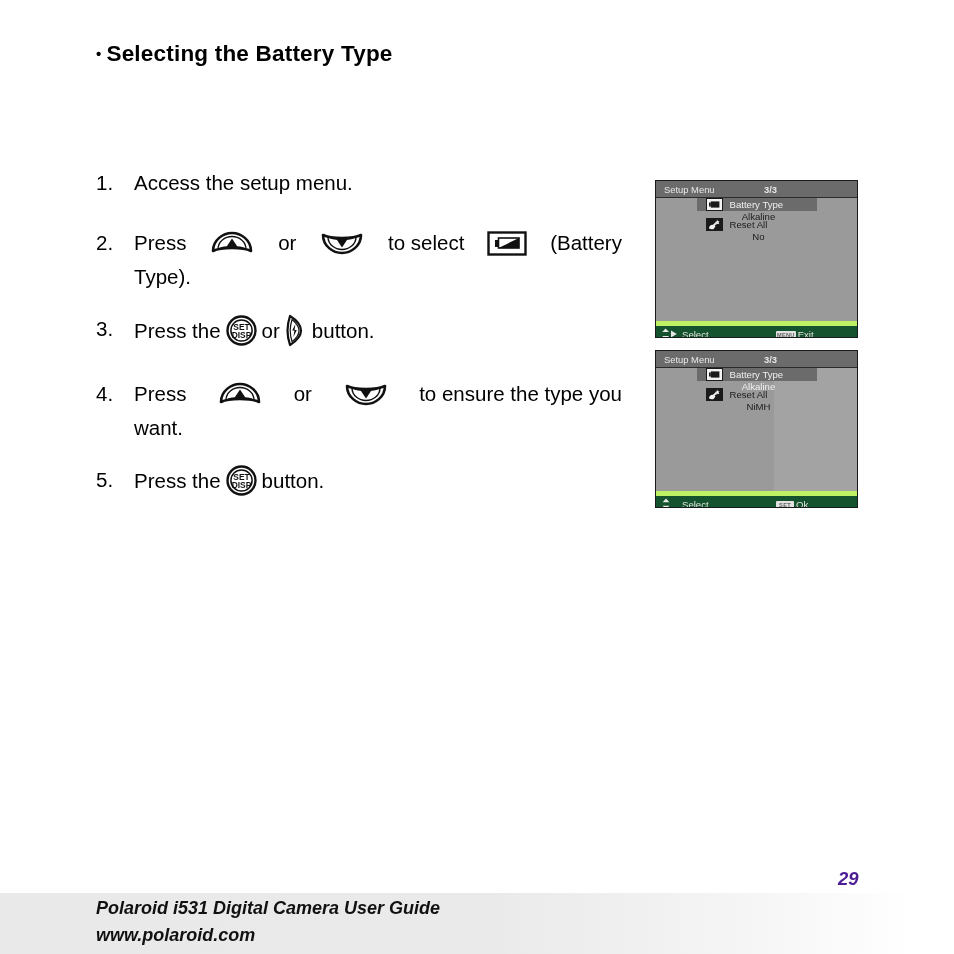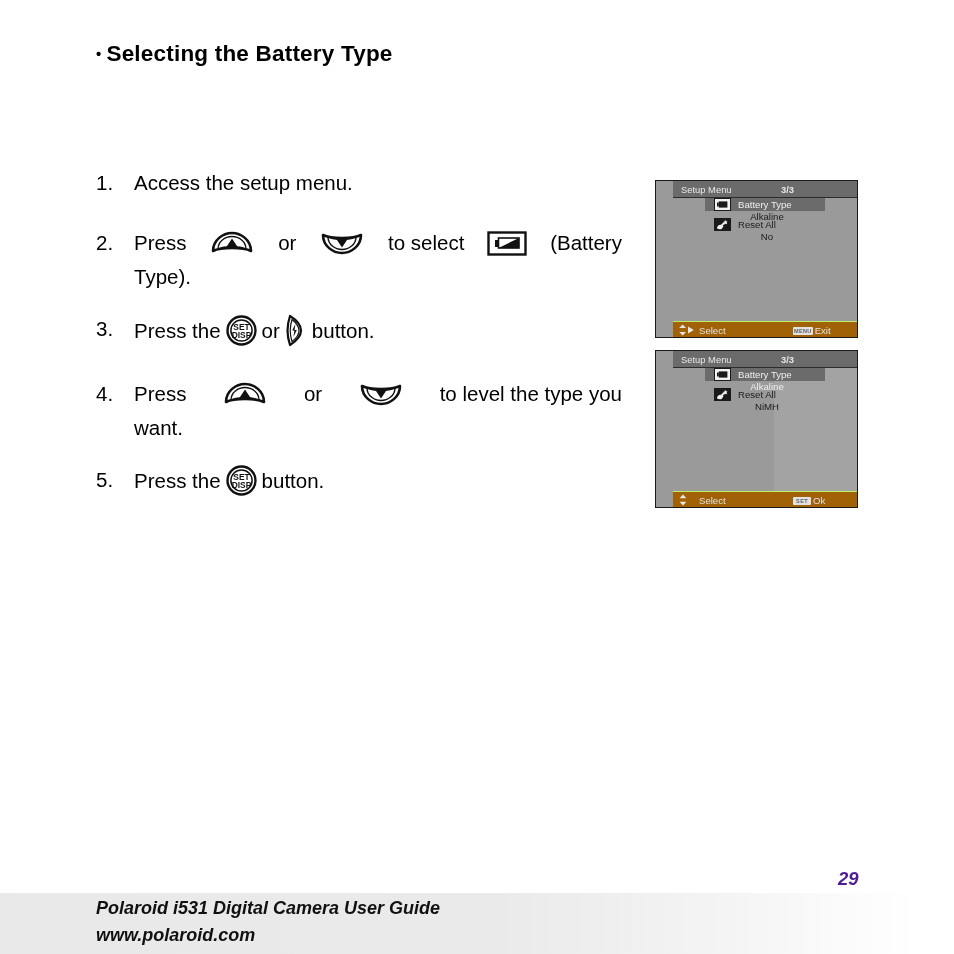--- a/index.html
+++ b/index.html
@@ -100,21 +100,20 @@
   .lcd {
     position: absolute;
     width: 203px;
     height: 158px;
     background: #9a9a9a;
     border: 1px solid #1a1a1a;
     box-sizing: border-box;
     font-size: 9.4px;
     color: #1c1c1c;
     overflow: hidden;
-    padding-left: 17px;
   }
   #lcd-1 { left: 655px; top: 180px; }
   #lcd-2 { left: 655px; top: 350px; }
 
   .lcd-titlebar {
     position: relative;
     height: 16px;
     background: #6b6b6b;
     color: #e8e8e8;
     border-bottom: 1px solid #2b2b2b;
@@ -172,23 +171,23 @@
   .row-label.hl { color: #efefef; }
   .row-value {
     font-size: 9.6px;
     padding-left: 4px;
   }
   .row-value.hl { color: #efefef; }
 
   .lcd-statusbar {
     position: relative;
     height: 17px;
-    background: #a16207;
+    background: #14532d;
     color: #e2e2e2;
-    border-top: 1px solid #bef264;
+    border-top: 5px solid #bef264;
   }
   .status-left {
     position: absolute;
     left: 5px; top: 0;
     height: 17px;
     display: flex;
     align-items: center;
     gap: 4px;
   }
   .status-right {
@@ -344,21 +343,21 @@
             </svg>
           </span>
           <span class="w">or</span>
           <span class="icon-inline ico-updown">
             <svg viewBox="0 0 46 26" width="46" height="26">
               <path d="M4 5 C4 16, 14 23, 23 23 C32 23, 42 16, 42 5 C34 9, 12 9, 4 5 Z" fill="#ffffff" stroke="#111111" stroke-width="2.6" stroke-linejoin="round"></path>
               <path d="M9 7 C9 14.5, 16 19.5, 23 19.5 C30 19.5, 37 14.5, 37 7 C30 10, 16 10, 9 7 Z" fill="#ffffff" stroke="#111111" stroke-width="1.4" stroke-linejoin="round"></path>
               <path d="M23 17.5 L29 8.5 L17 8.5 Z" fill="#111111"></path>
             </svg>
           </span>
-          <span class="w">to  level  the  type  you</span>
+          <span class="w">to  ensure  the  type  you</span>
         </div>
         <div class="step-line" style="margin-top:4px;">
           <span class="w">want.</span>
         </div>
       </div>
     </div>
 
     <div class="step">
       <div class="step-num">5.</div>
       <div class="step-body">

